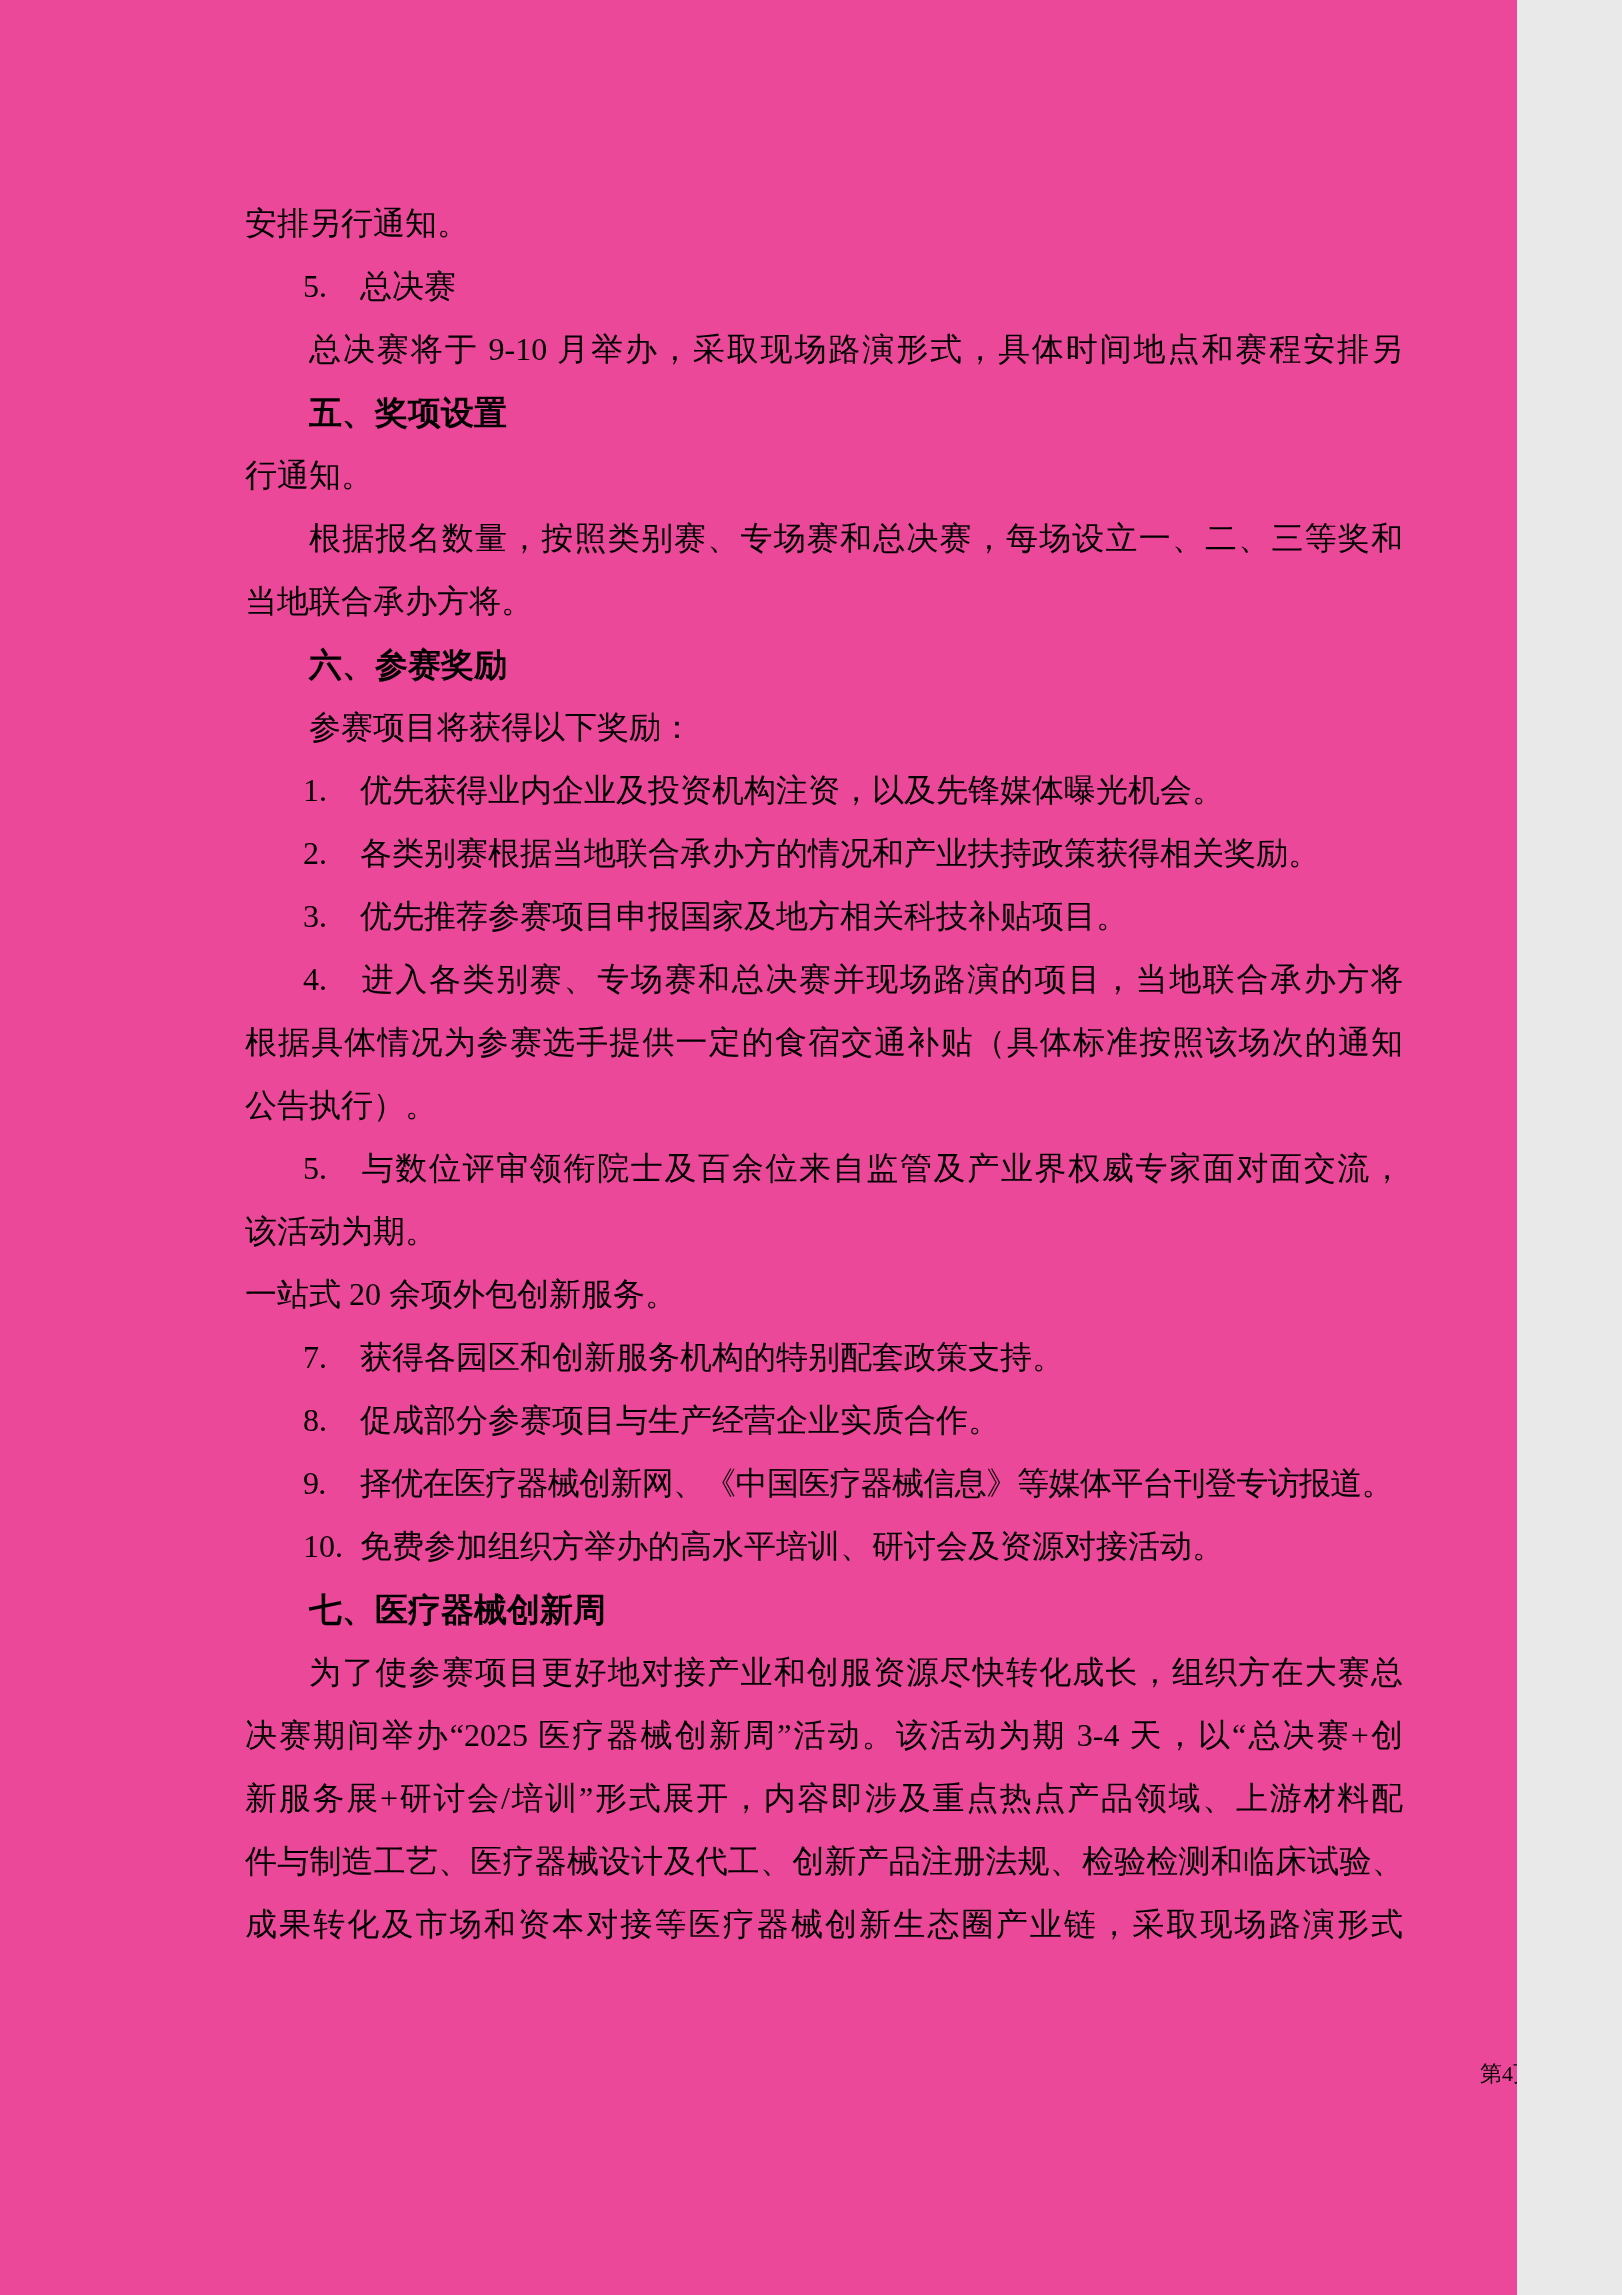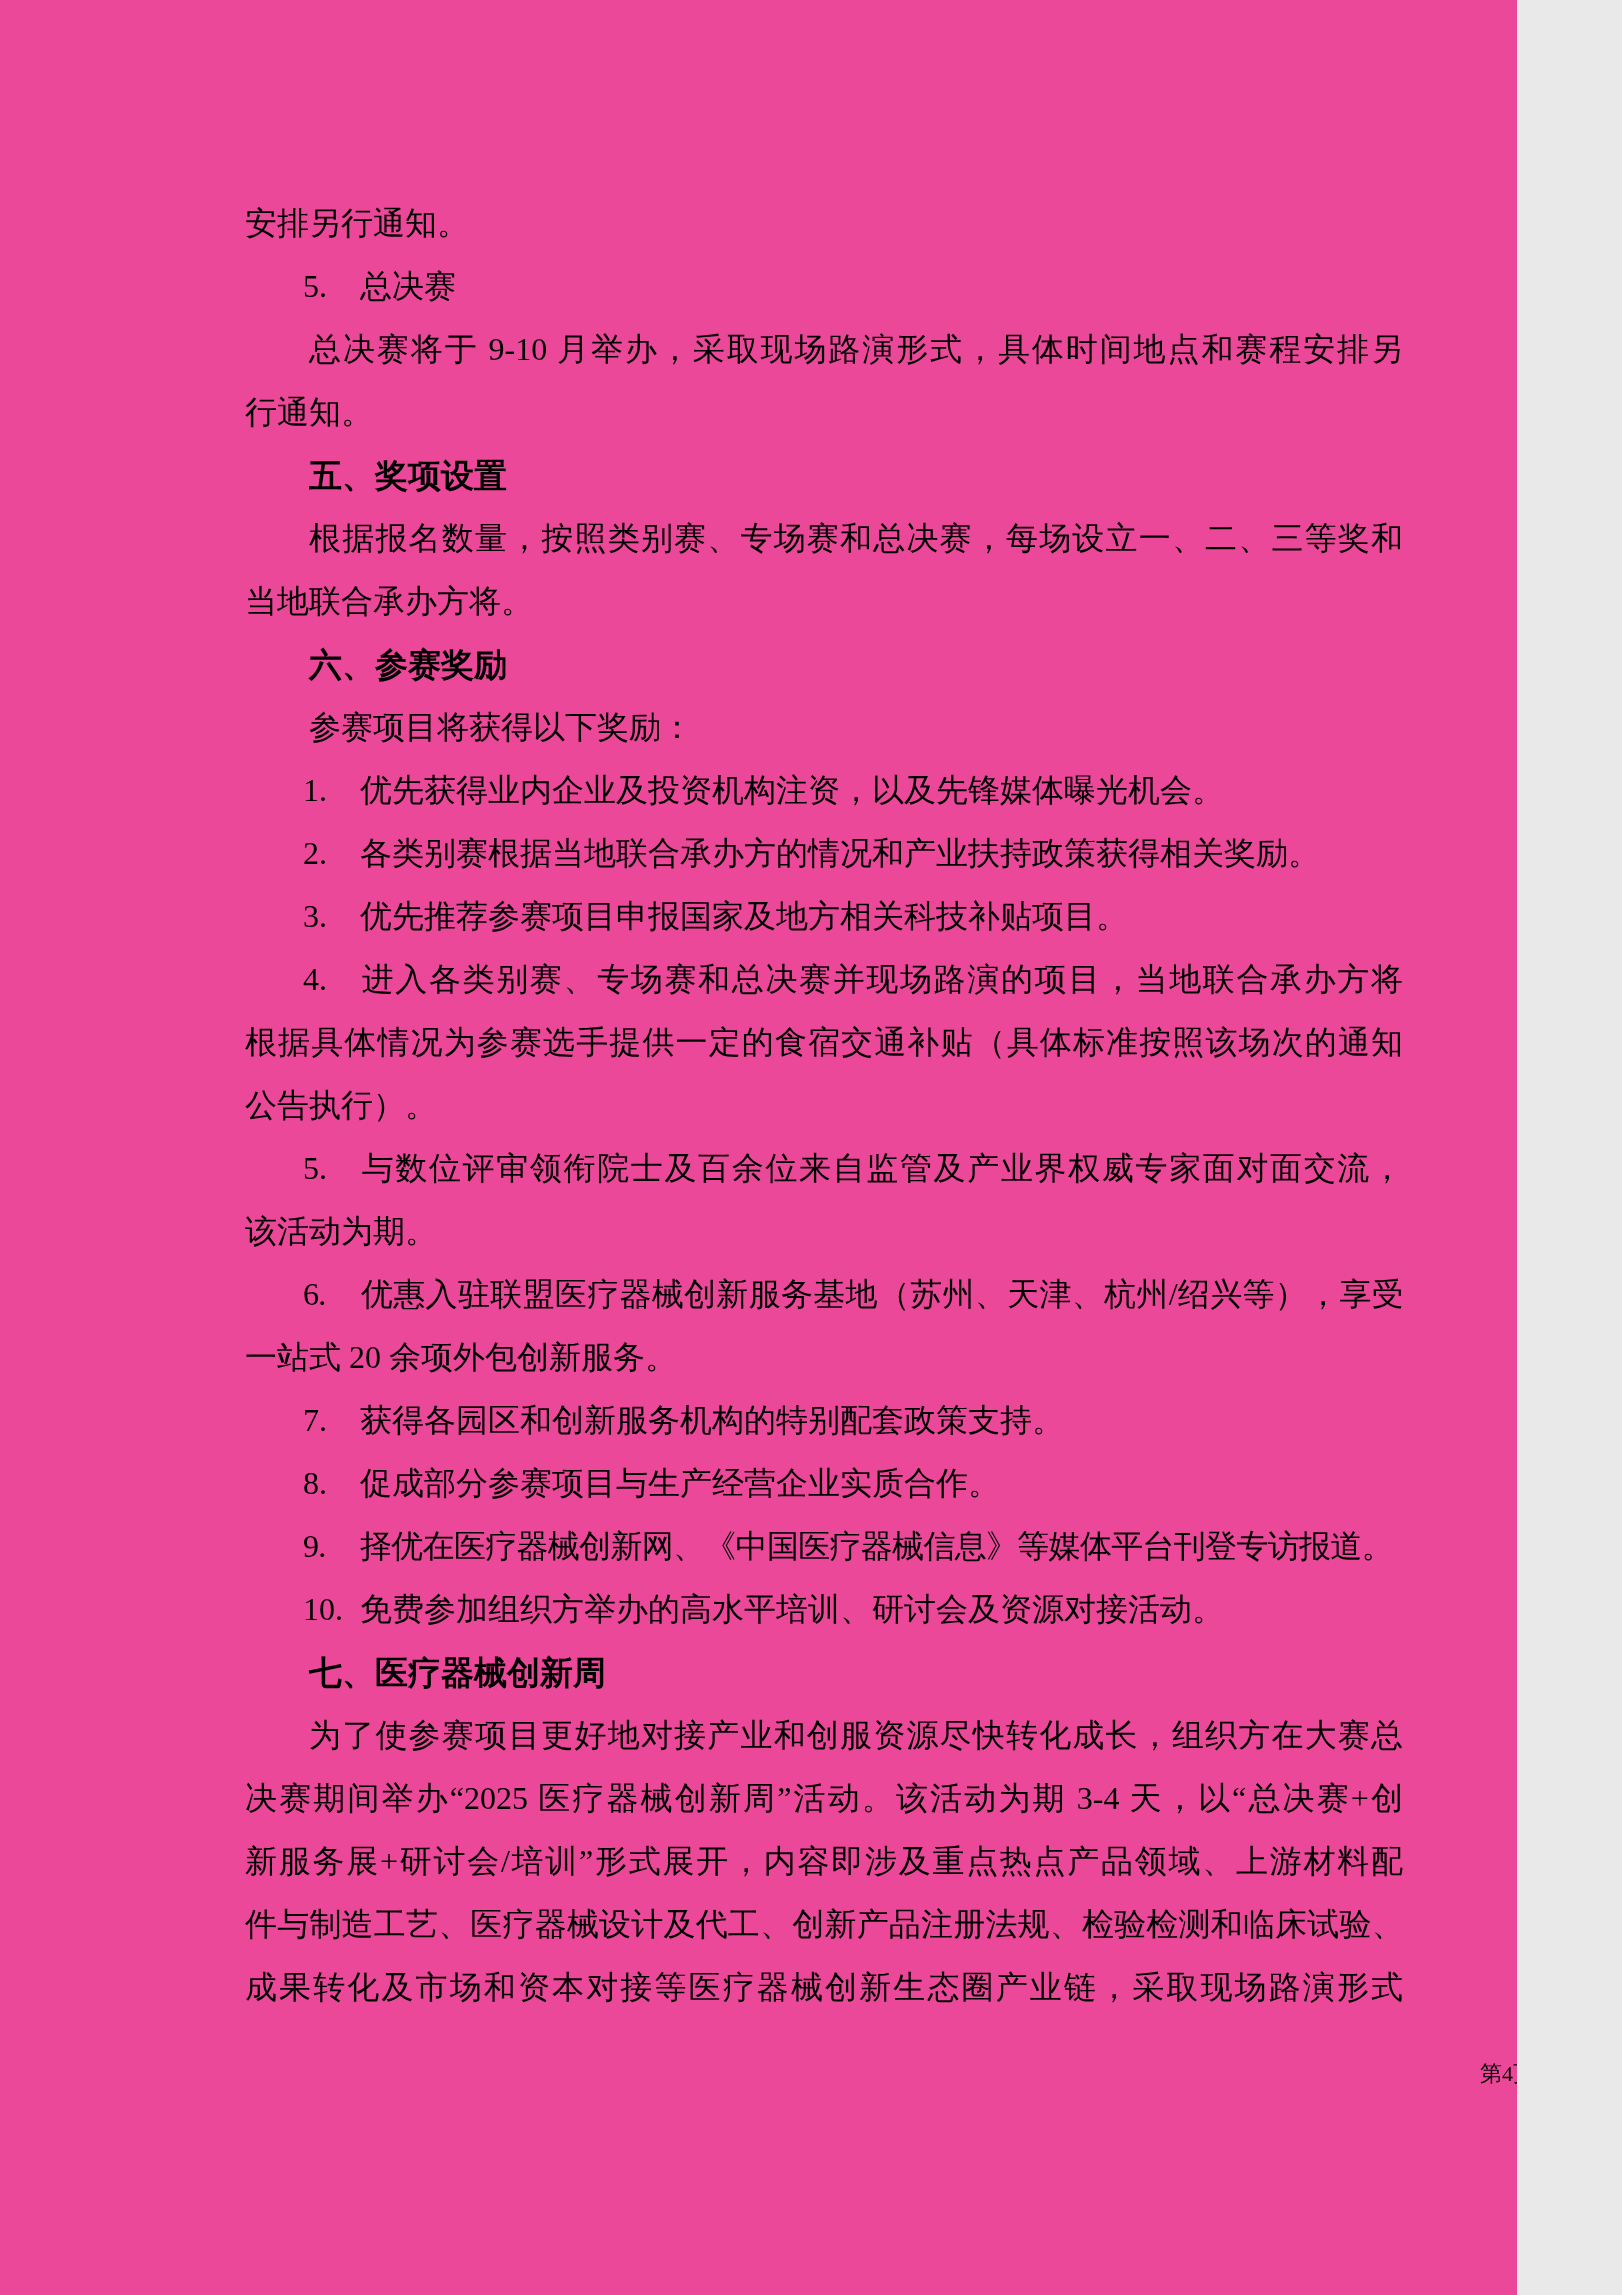--- a/index.html
+++ b/index.html
@@ -59,23 +59,23 @@
 <body>
 
 <div class="page">
   <div class="content">
 
     <div class="line">安排另行通知。</div>
 
     <div class="line item"><span class="num">5.</span><span>总决赛</span></div>
 
     <div class="line para full">总决赛将于 9-10 月举办，采取现场路演形式，具体时间地点和赛程安排另</div>
+    <div class="line heading">五、奖项设置</div>
+
     <div class="line">行通知。</div>
-
-    <div class="line heading">五、奖项设置</div>
 
     <div class="line para full">根据报名数量，按照类别赛、专场赛和总决赛，每场设立一、二、三等奖和</div>
     <div class="line">当地联合承办方将。</div>
 
     <div class="line heading">六、参赛奖励</div>
 
     <div class="line para">参赛项目将获得以下奖励：</div>
 
     <div class="line item"><span class="num">1.</span><span>优先获得业内企业及投资机构注资，以及先锋媒体曝光机会。</span></div>
 
@@ -83,21 +83,20 @@
 
     <div class="line item"><span class="num">3.</span><span>优先推荐参赛项目申报国家及地方相关科技补贴项目。</span></div>
 
     <div class="line item full"><span class="num">4.</span><span>进入各类别赛、专场赛和总决赛并现场路演的项目，当地联合承办方将</span></div>
     <div class="line full">根据具体情况为参赛选手提供一定的食宿交通补贴（具体标准按照该场次的通知</div>
     <div class="line">公告执行）。</div>
 
     <div class="line item full"><span class="num">5.</span><span>与数位评审领衔院士及百余位来自监管及产业界权威专家面对面交流，</span></div>
     <div class="line">该活动为期。</div>
 
-    <div class="line item full tight"><span class="num">6.</span><span>优惠入驻联盟医疗器械创新服务基地（苏州、天津、杭州/绍兴等），享受</span></div>
     <div class="line">一站式 20 余项外包创新服务。</div>
 
     <div class="line item"><span class="num">7.</span><span>获得各园区和创新服务机构的特别配套政策支持。</span></div>
 
     <div class="line item"><span class="num">8.</span><span>促成部分参赛项目与生产经营企业实质合作。</span></div>
 
     <div class="line item tight"><span class="num">9.</span><span>择优在医疗器械创新网、《中国医疗器械信息》等媒体平台刊登专访报道。</span></div>
 
     <div class="line item"><span class="num">10.</span><span>免费参加组织方举办的高水平培训、研讨会及资源对接活动。</span></div>
 

